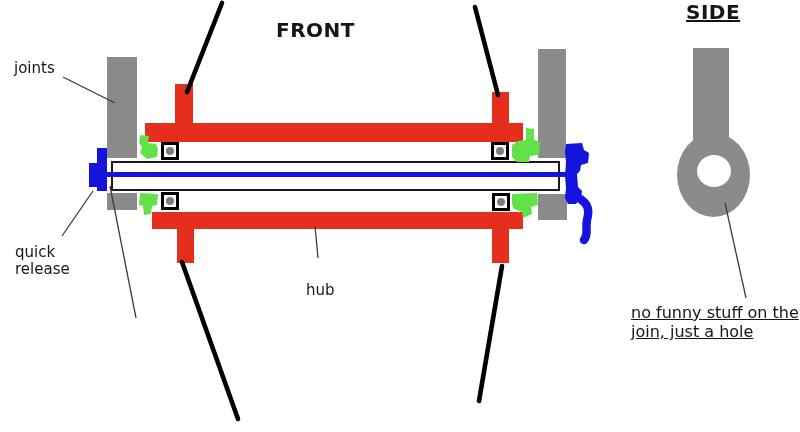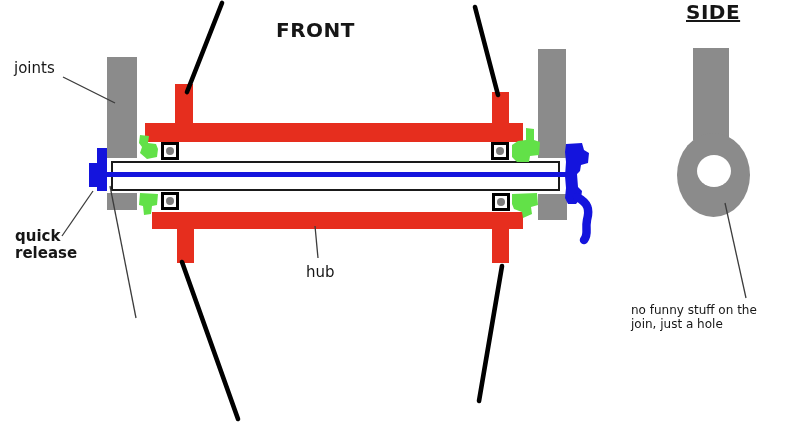--- a/index.html
+++ b/index.html
@@ -20,24 +20,24 @@
   .fill-white{fill:#fff;}
   .hook{stroke:var(--c-blue);stroke-width:8.5;fill:none;stroke-linecap:round;stroke-linejoin:round;}
   .thin{stroke:var(--c-pointer);stroke-width:1.3;}
   .thick{stroke:var(--c-black);stroke-width:4.6;stroke-linecap:round;}
   .lbl{position:absolute;color:#161616;white-space:pre-line;line-height:1.15;}
   .title{font-size:20px;font-weight:600;letter-spacing:0.5px;}
   .ann{font-size:15px;}
   #lbl-front{left:276px;top:19px;}
   #lbl-side{left:686px;top:1px;text-decoration:underline;}
   #lbl-joints{left:14px;top:60px;}
-  #lbl-qr{left:15px;top:228px;font-weight:bold;}
+  #lbl-qr{left:15px;top:244px;}
   #lbl-gap{left:102px;top:327px;line-height:1.14;}
-  #lbl-hub{left:306px;top:264px;}
-  #lbl-note{left:631px;top:303px;font-size:12px;line-height:1.2;}
+  #lbl-hub{left:306px;top:282px;}
+  #lbl-note{left:631px;top:303px;font-size:16px;line-height:1.2;text-decoration:underline;}
 </style>
 </head>
 <body>
 
 <div id="stage">
 
   <div class="rect gray" style="left:107px;top:57px;width:30px;height:101px;"></div>
   <div class="rect gray" style="left:107px;top:193px;width:30px;height:17px;"></div>
   <div class="rect gray" style="left:538px;top:49px;width:28px;height:109px;"></div>
   <div class="rect gray" style="left:538px;top:194px;width:29px;height:26px;"></div>

